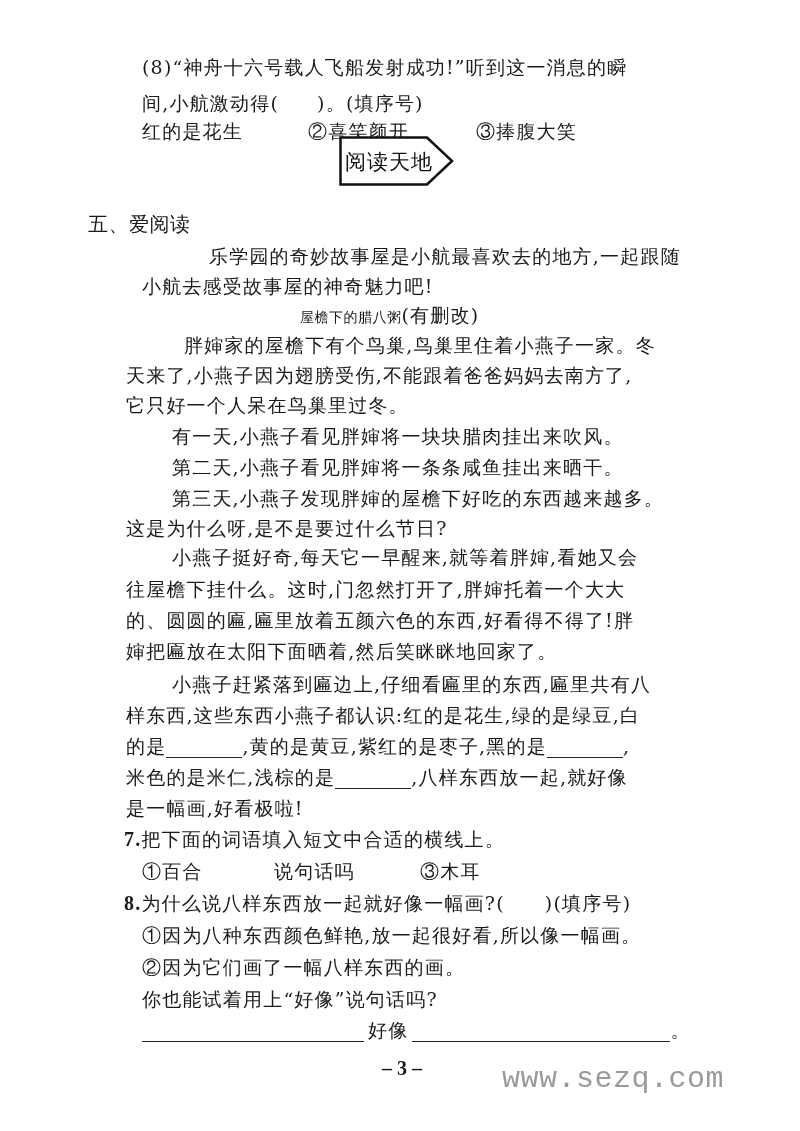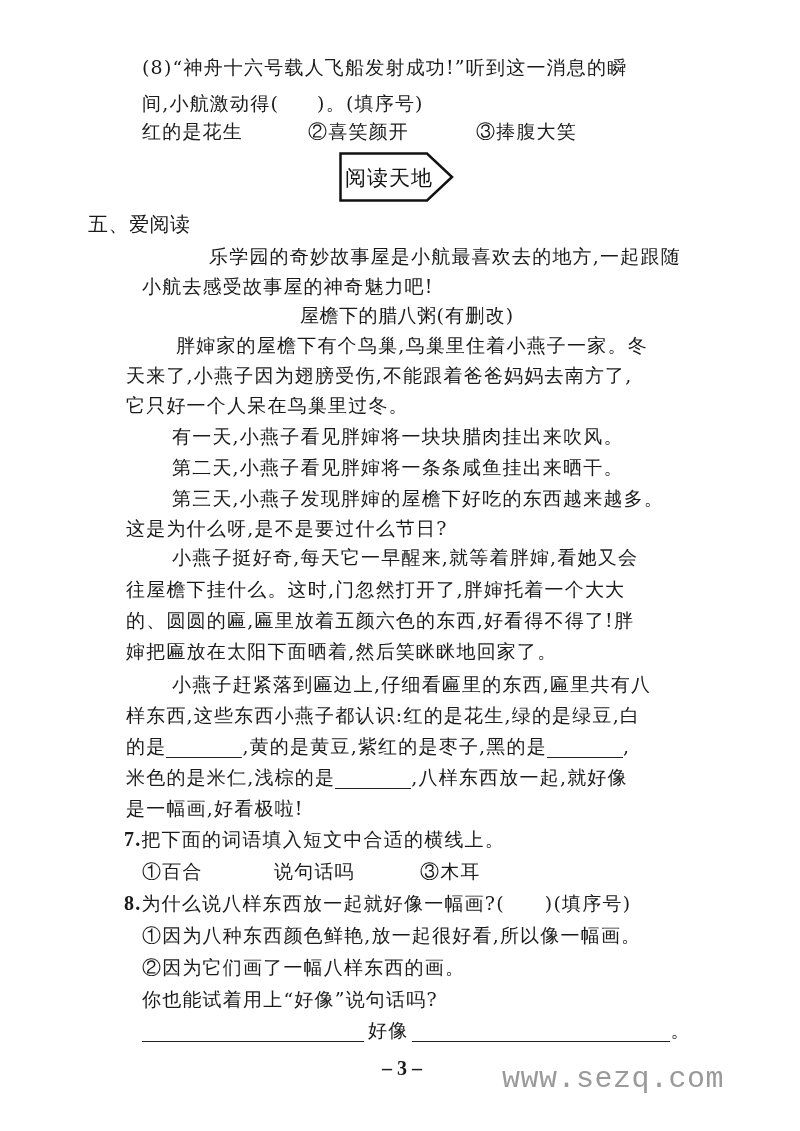--- a/index.html
+++ b/index.html
@@ -6,21 +6,21 @@
   body {
     width: 800px; height: 1131px; background: #ffffff; position: relative; overflow: hidden;
     font-family: "DejaVu Serif", "Liberation Serif", serif; color: #1a1a1a;
   }
   .line { position: absolute; font-size: 19px; white-space: nowrap; letter-spacing: 1.2px; line-height: 24px; }
   .heiti { font-family: "DejaVu Sans", "Liberation Sans", sans-serif; }
   .bold-num { font-family: "Liberation Serif", serif; font-weight: bold; font-size: 20px; }
   .blank { display: inline-block; border-bottom: 1px solid #222; height: 20px; vertical-align: bottom; }
   .paren { display: inline-block; }
   .banner {
-    position: absolute; left: 339px; top: 152px; width: 112px; height: 44px; padding-left: 28px;
+    position: absolute; left: 339px; top: 136px; width: 112px; height: 44px; padding-left: 28px;
   }
   .banner svg { position: absolute; left: 0; top: 0; }
   .banner-text {
     position: absolute; left: 6px; top: 12px; font-size: 21px; letter-spacing: 1px;
     font-family: "DejaVu Sans", "Liberation Sans", sans-serif; color: #111;
   }
   .pagenum { position: absolute; left: 382px; top: 1057px; font-family: "Liberation Serif", serif; font-size: 20px; font-weight: bold; }
   .watermark { position: absolute; left: 502px; top: 1062px; font-family: Liberation Mono, monospace; font-size: 30px; color: #9a9a9a; letter-spacing: 0.5px; }
 </style>
 </head>
@@ -39,24 +39,24 @@
     <path d="M1.5 1.5 L88 1.5 L113 25 L88 48.5 L1.5 48.5 Z" fill="#fff" stroke="#111" stroke-width="2.5"></path>
   </svg>
   <span class="banner-text">阅读天地</span>
 </div>
 
 <div class="line heiti" style="left:88px;top:212px;font-size:20px;letter-spacing:0.5px;">五、爱阅读</div>
 <div class="line" style="left:172px;top:244px;margin-left:37px;">乐学园的奇妙故事屋是小航最喜欢去的地方,一起跟随</div>
 <div class="line" style="left:142px;top:274px;">小航去感受故事屋的神奇魅力吧!</div>
 
 <div class="line" style="left:300px;top:303px;">
-  <span class="heiti" style="font-size:19px;letter-spacing:0.5px;">屋檐下的腊八粥</span><span>(有删改)</span>
+  <span class="heiti" style="font-size:14px;letter-spacing:0.5px;">屋檐下的腊八粥</span><span>(有删改)</span>
 </div>
 
-<div class="line" style="left:176px;top:333px;">胖婶家的屋檐下有个鸟巢,鸟巢里住着小燕子一家。冬</div>
+<div class="line" style="left:184px;top:333px;">胖婶家的屋檐下有个鸟巢,鸟巢里住着小燕子一家。冬</div>
 <div class="line" style="left:126px;top:363px;">天来了,小燕子因为翅膀受伤,不能跟着爸爸妈妈去南方了,</div>
 <div class="line" style="left:126px;top:393px;">它只好一个人呆在鸟巢里过冬。</div>
 <div class="line" style="left:172px;top:424px;">有一天,小燕子看见胖婶将一块块腊肉挂出来吹风。</div>
 <div class="line" style="left:172px;top:455px;">第二天,小燕子看见胖婶将一条条咸鱼挂出来晒干。</div>
 <div class="line" style="left:172px;top:486px;">第三天,小燕子发现胖婶的屋檐下好吃的东西越来越多。</div>
 <div class="line" style="left:126px;top:516px;">这是为什么呀,是不是要过什么节日?</div>
 <div class="line" style="left:172px;top:545px;">小燕子挺好奇,每天它一早醒来,就等着胖婶,看她又会</div>
 <div class="line" style="left:126px;top:577px;">往屋檐下挂什么。这时,门忽然打开了,胖婶托着一个大大</div>
 <div class="line" style="left:126px;top:608px;">的、圆圆的匾,匾里放着五颜六色的东西,好看得不得了!胖</div>
 <div class="line" style="left:126px;top:639px;">婶把匾放在太阳下面晒着,然后笑眯眯地回家了。</div>

